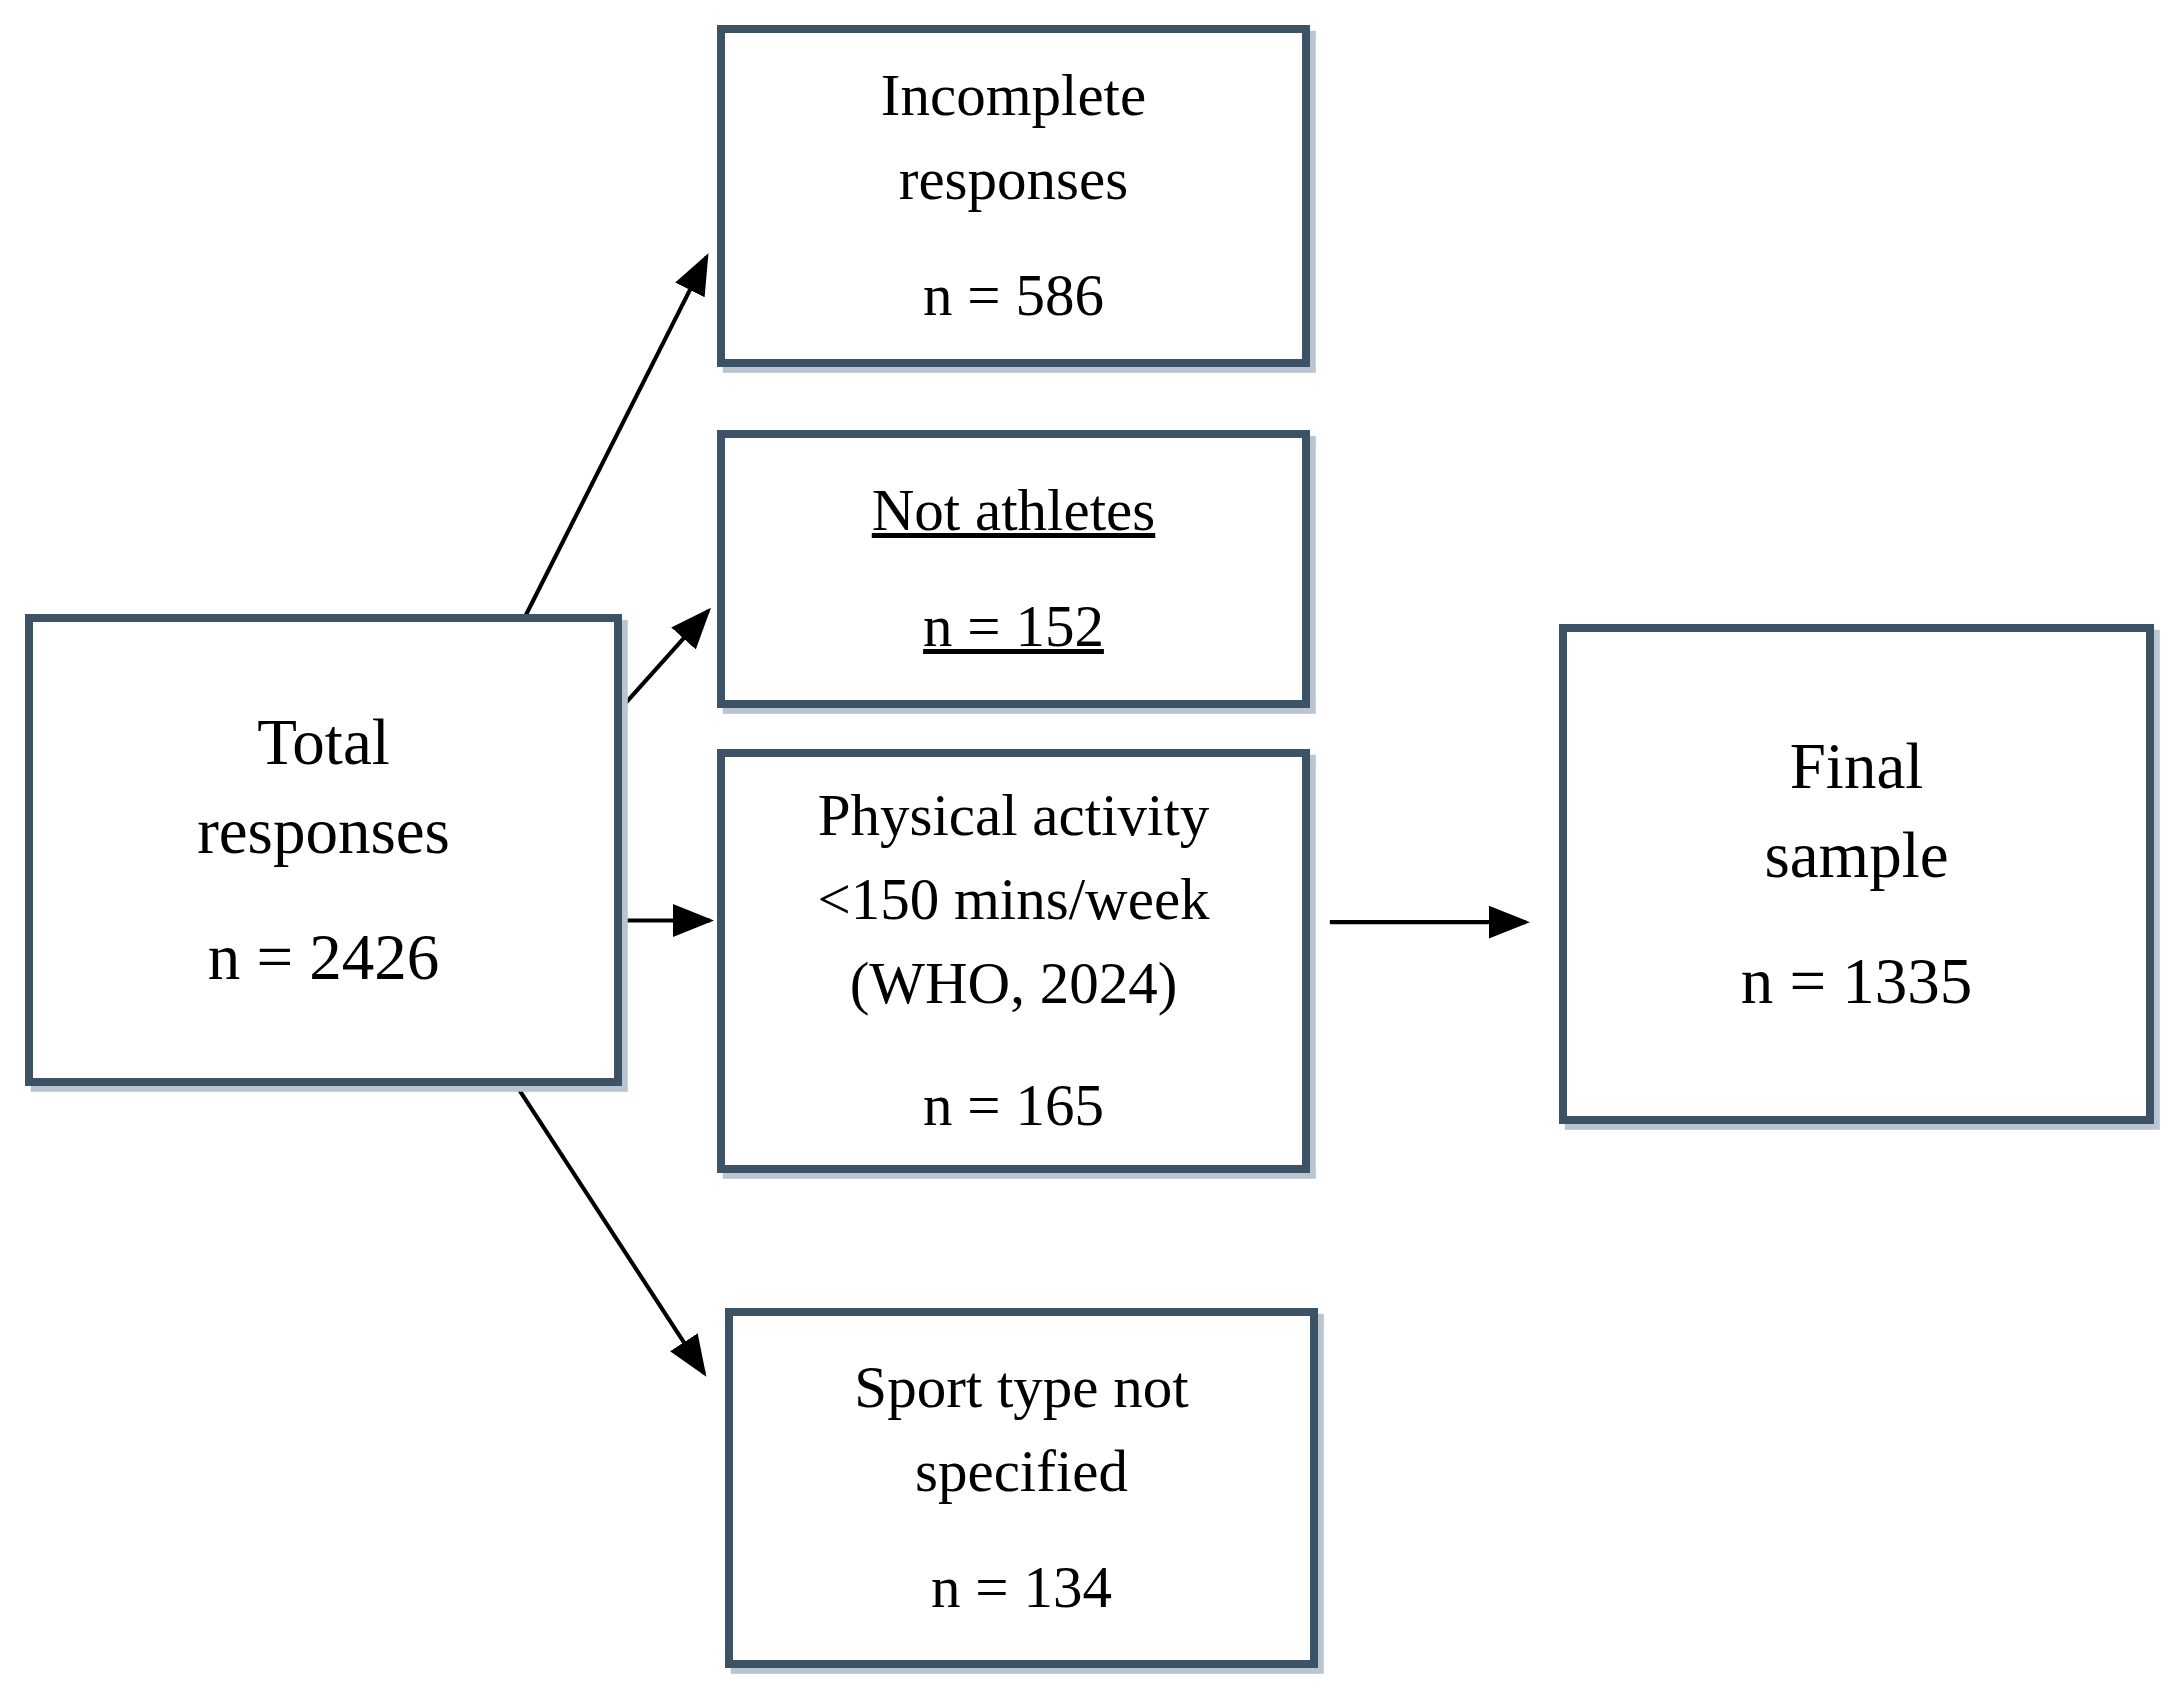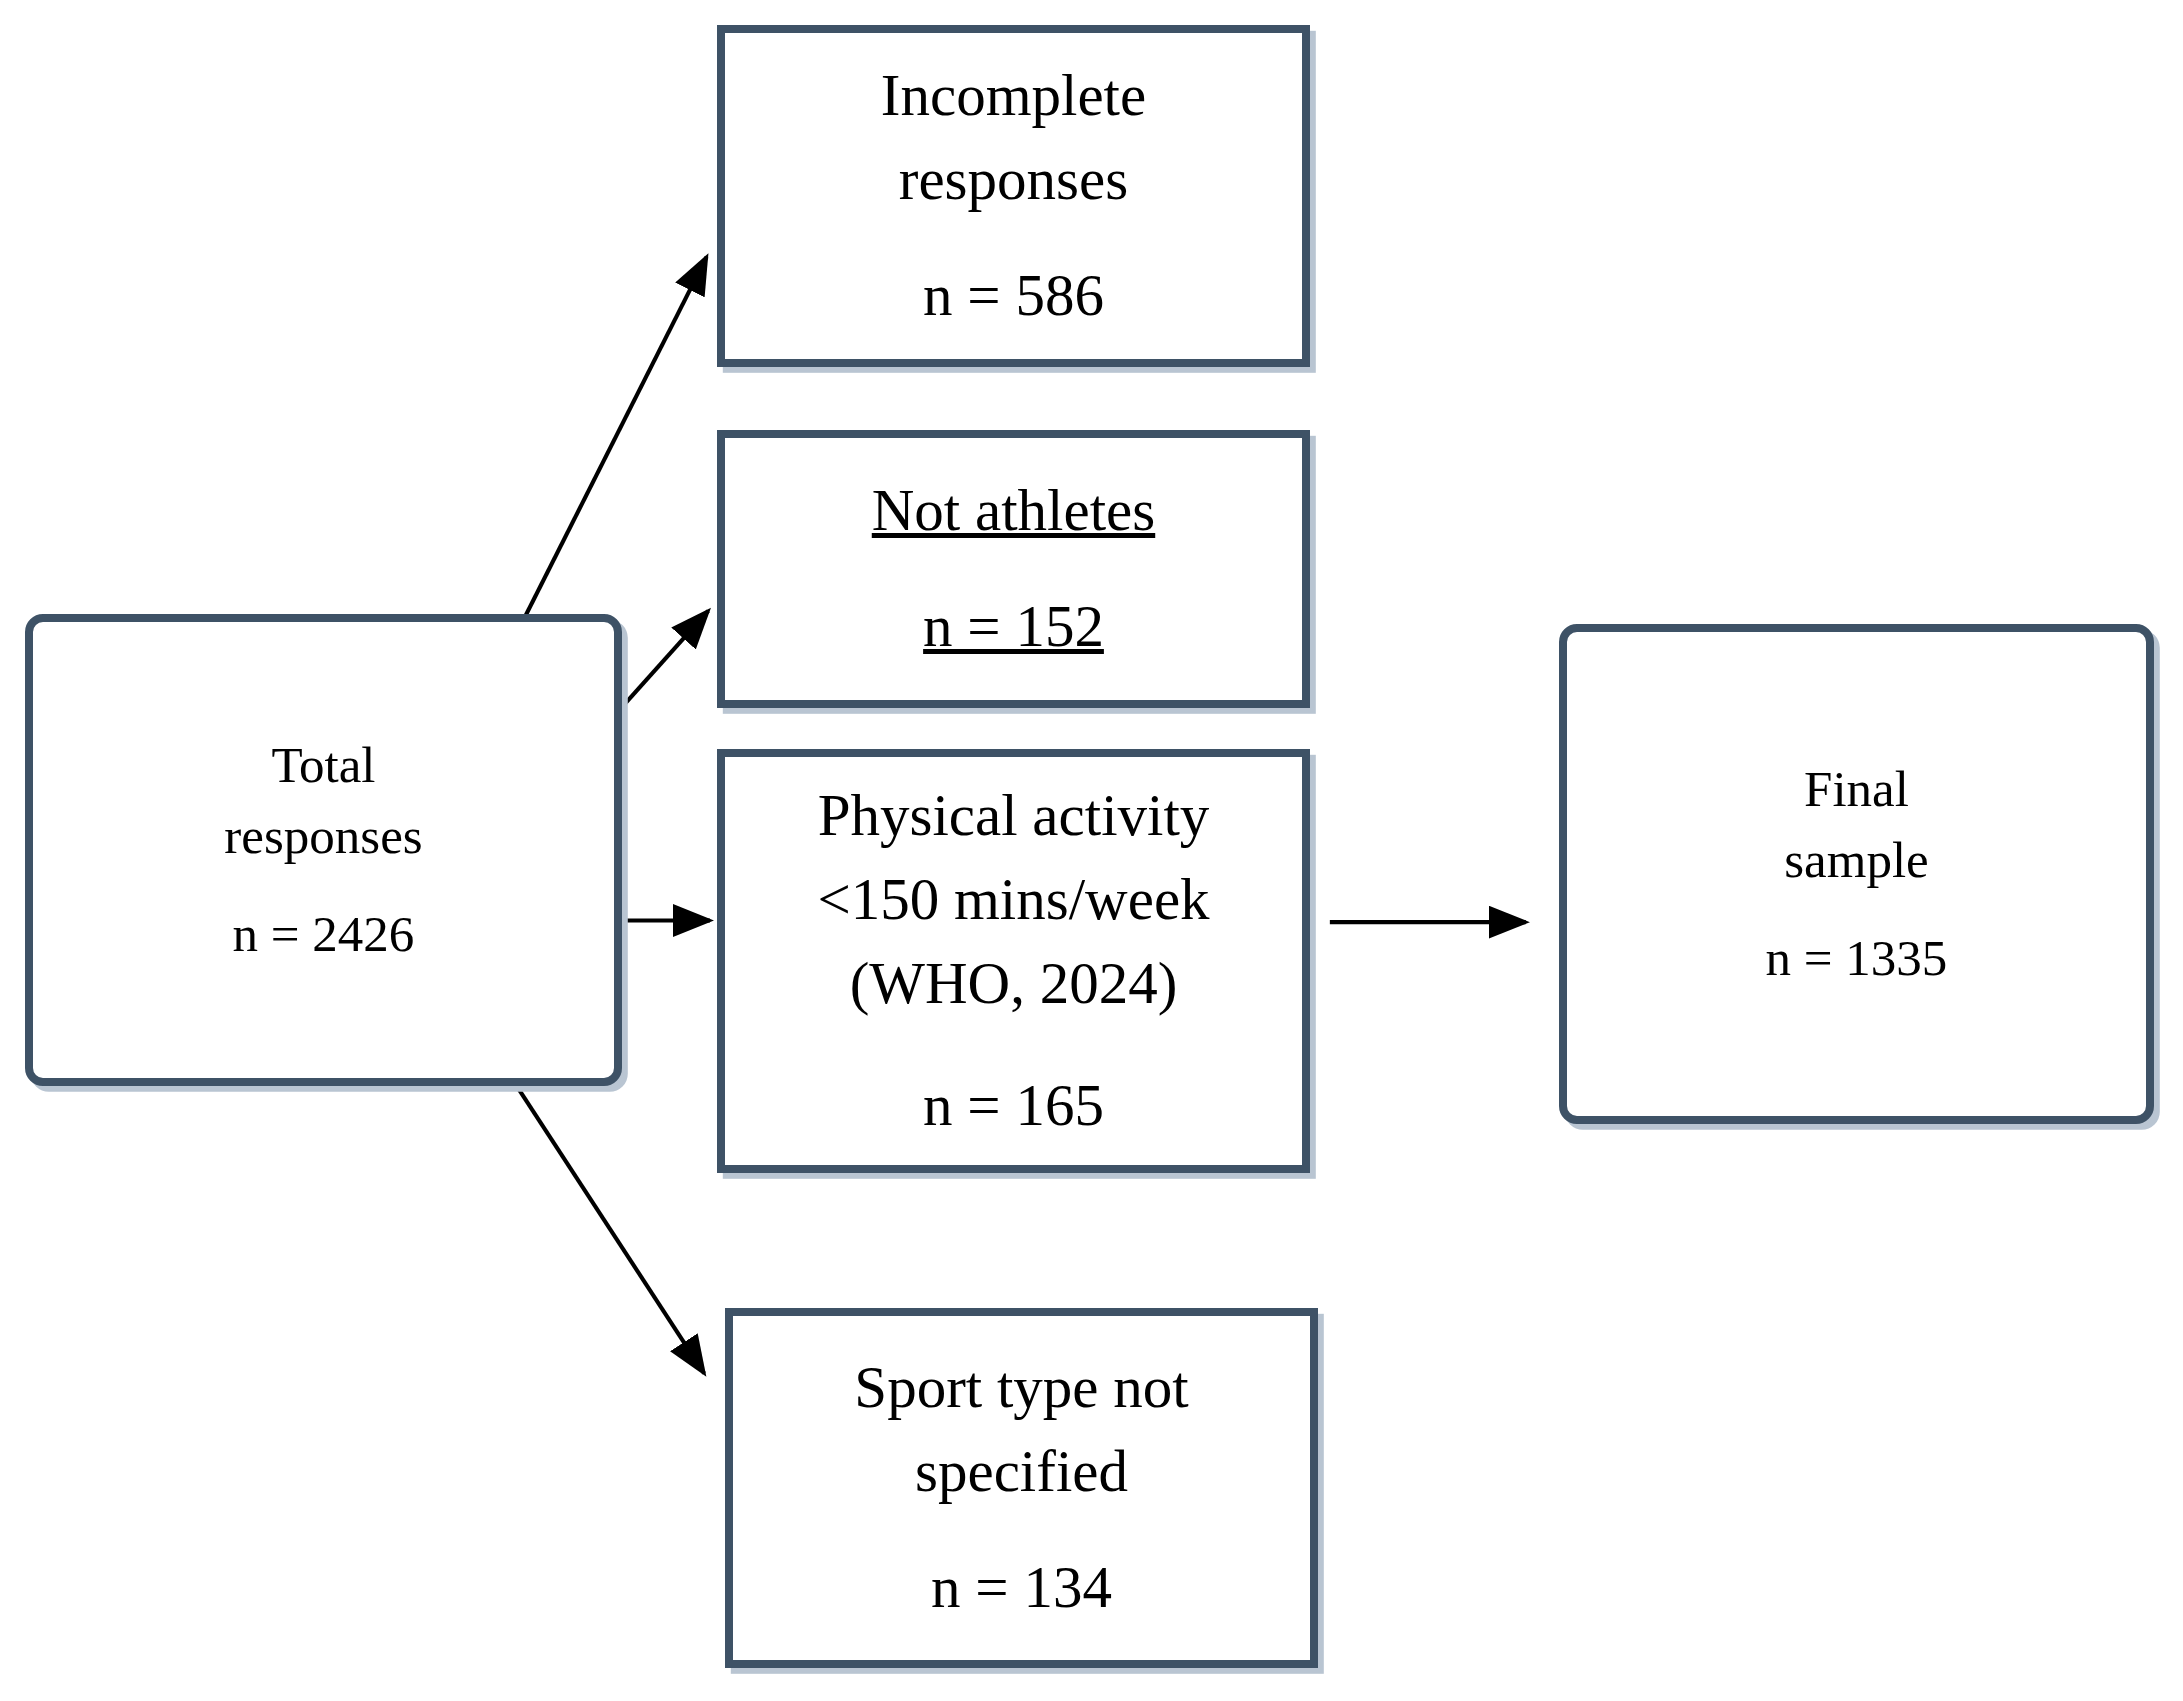--- a/index.html
+++ b/index.html
@@ -24,21 +24,21 @@
     background: #ffffff;
     box-shadow: 5.8px 5.8px 0 #b9c5d2;
     display: flex;
     flex-direction: column;
     align-items: center;
     justify-content: center;
     text-align: center;
   }
   .box .label { display: block; }
   .box .nline { margin-top: 0.55em; text-align: center; }
-  .big { font-size: 51px; line-height: 1.38; border-radius: 18px; }
+  .big { font-size: 65px; line-height: 1.38; }
   .mid { font-size: 59px; line-height: 1.42; }
 
   .box-total      { left: 25px;   top: 614px;  width: 597px; height: 472px; }
   .box-incomplete { left: 717px;  top: 25px;   width: 593px; height: 342px; }
   .box-notathletes{ left: 717px;  top: 430px;  width: 593px; height: 278px; text-decoration: underline; }
   .box-physical   { left: 717px;  top: 749px;  width: 593px; height: 424px; gap: 6px; }
   .box-sport      { left: 717px;  top: 1308px; width: 593px; height: 360px; margin-left: 8px; }
   .box-final      { left: 1559px; top: 624px;  width: 595px; height: 500px; }
 </style>
 </head>

